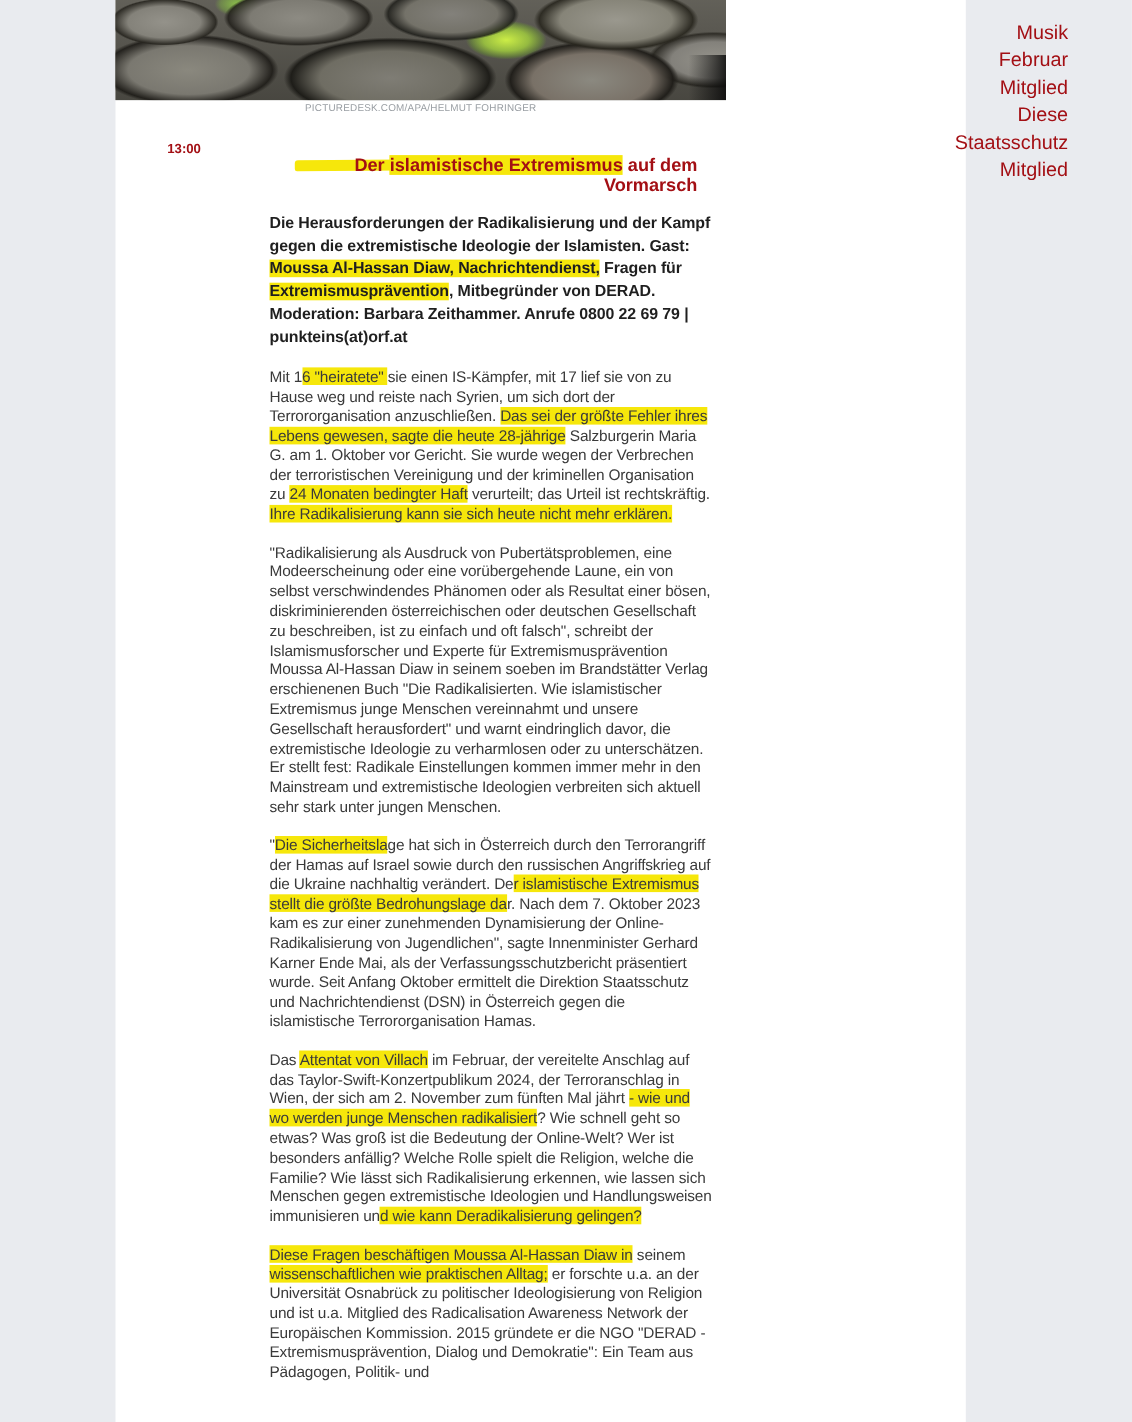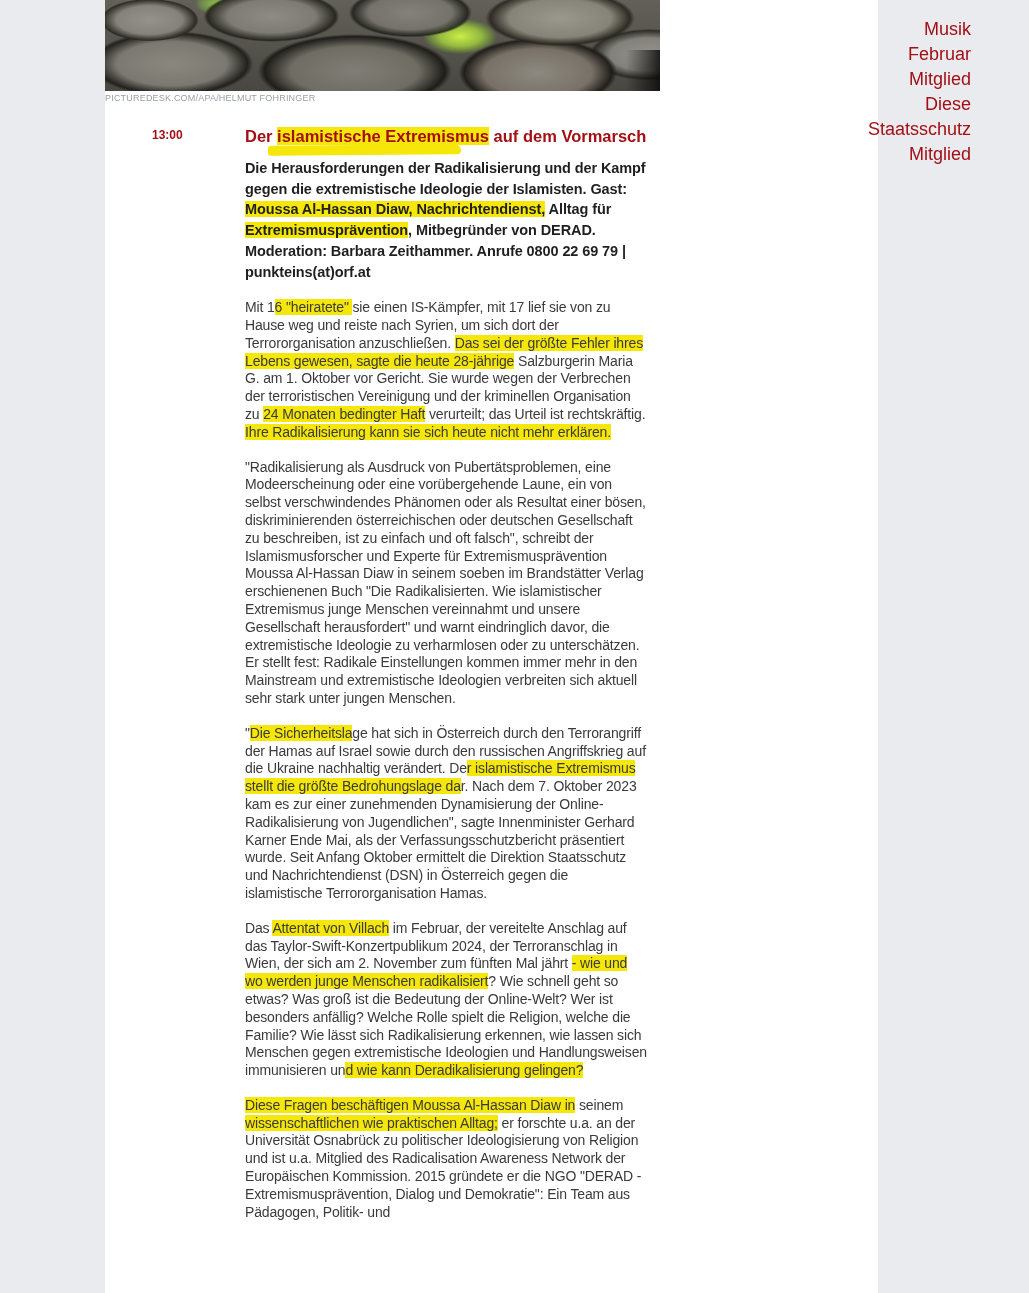--- a/index.html
+++ b/index.html
@@ -44,37 +44,38 @@
       radial-gradient(ellipse 10px 6px at 93% 48%, rgba(220,170,60,.95) 0%, rgba(220,170,60,0) 75%),
       radial-gradient(ellipse 8px 10px at 89% 70%, rgba(120,60,80,.8) 0%, rgba(120,60,80,0) 75%),
       linear-gradient(to bottom, rgba(60,58,52,.25), rgba(25,24,20,.45));
   }
   .photo-dark-corner{
     position:absolute;right:0;top:55%;width:34px;height:45%;
     background:linear-gradient(to right, rgba(10,10,10,0), rgba(10,10,10,.85));
   }
   .photo-credit{
     position:absolute;left:0;top:93px;width:555px;
-    text-align:left;
+    text-align:center;
     font-size:9px;letter-spacing:.2px;
     color:var(--credit-gray);
   }
   
   .time{
     position:absolute;left:47px;top:128px;
     font-size:12px;font-weight:bold;
     color:var(--accent-red);
   }
   .article{
     position:absolute;left:140px;top:127px;width:403px;
   }
   .title{
-    margin:0;position:relative;z-index:1;
+    margin:14px;position:relative;z-index:1;
     font-size:16.5px;font-weight:bold;line-height:19px;
     color:var(--accent-red);
+    text-align:right;
   }
   .title .hl{background:var(--highlight);}
   .title-swoosh{
     position:absolute;left:23px;top:18px;width:193px;height:10px;
     background:var(--highlight);
     border-radius:3px 6px 4px 2px;
     transform:rotate(-.4deg);
   }
   .lead{
     margin:12px 0 0 0;
@@ -110,21 +111,21 @@
   <div class="photo">
     <div class="photo-dark-corner"></div>
   </div>
   <div class="photo-credit">PICTUREDESK.COM/APA/HELMUT FOHRINGER</div>
 
   <div class="time">13:00</div>
 
   <div class="article">
     <h2 class="title"><span>Der </span><span class="hl">islamistische Extremismus</span><span> auf dem Vormarsch</span></h2>
     <div class="title-swoosh"></div>
-    <p class="lead"><span>Die Herausforderungen der Radikalisierung und der Kampf gegen die extremistische Ideologie der Islamisten. Gast: </span><span class="hl">Moussa Al-Hassan Diaw, Nachrichtendienst,</span><span> Alltag für </span><span class="hl">Extremismusprävention</span><span>, Mitbegründer von DERAD. Moderation: Barbara Zeithammer. Anrufe 0800 22 69 79 | punkteins(at)orf.at</span></p>
+    <p class="lead"><span>Die Herausforderungen der Radikalisierung und der Kampf gegen die extremistische Ideologie der Islamisten. Gast: </span><span class="hl">Moussa Al-Hassan Diaw, Nachrichtendienst,</span><span> Fragen für </span><span class="hl">Extremismusprävention</span><span>, Mitbegründer von DERAD. Moderation: Barbara Zeithammer. Anrufe 0800 22 69 79 | punkteins(at)orf.at</span></p>
     <p class="para"><span>Mit 1</span><span class="hl">6 "heiratete" </span><span>sie einen IS-Kämpfer, mit 17 lief sie von zu Hause weg und reiste nach Syrien, um sich dort der Terrororganisation anzuschließen. </span><span class="hl">Das sei der größte Fehler ihres Lebens gewesen, sagte die heute 28-jährige</span><span> Salzburgerin Maria G. am 1. Oktober vor Gericht. Sie wurde wegen der Verbrechen der terroristischen Vereinigung und der kriminellen Organisation zu </span><span class="hl">24 Monaten bedingter Haft</span><span> verurteilt; das Urteil ist rechtskräftig. </span><span class="hl">Ihre Radikalisierung kann sie sich heute nicht mehr erklären.</span></p>
     <p class="para"><span>"Radikalisierung als Ausdruck von Pubertätsproblemen, eine Modeerscheinung oder eine vorübergehende Laune, ein von selbst verschwindendes Phänomen oder als Resultat einer bösen, diskriminierenden österreichischen oder deutschen Gesellschaft zu beschreiben, ist zu einfach und oft falsch", schreibt der Islamismusforscher und Experte für Extremismusprävention Moussa Al-Hassan Diaw in seinem soeben im Brandstätter Verlag erschienenen Buch "Die Radikalisierten. Wie islamistischer Extremismus junge Menschen vereinnahmt und unsere Gesellschaft herausfordert" und warnt eindringlich davor, die extremistische Ideologie zu verharmlosen oder zu unterschätzen. Er stellt fest: Radikale Einstellungen kommen immer mehr in den Mainstream und extremistische Ideologien verbreiten sich aktuell sehr stark unter jungen Menschen.</span></p>
     <p class="para"><span>"</span><span class="hl">Die Sicherheitsla</span><span>ge hat sich in Österreich durch den Terrorangriff der Hamas auf Israel sowie durch den russischen Angriffskrieg auf die Ukraine nachhaltig verändert. De</span><span class="hl">r islamistische Extremismus stellt die größte Bedrohungslage da</span><span>r. Nach dem 7. Oktober 2023 kam es zur einer zunehmenden Dynamisierung der Online-Radikalisierung von Jugendlichen", sagte Innenminister Gerhard Karner Ende Mai, als der Verfassungsschutzbericht präsentiert wurde. Seit Anfang Oktober ermittelt die Direktion Staatsschutz und Nachrichtendienst (DSN) in Österreich gegen die islamistische Terrororganisation Hamas.</span></p>
     <p class="para"><span>Das </span><span class="hl">Attentat von Villach</span><span> im Februar, der vereitelte Anschlag auf das Taylor-Swift-Konzertpublikum 2024, der Terroranschlag in Wien, der sich am 2. November zum fünften Mal jährt </span><span class="hl">- wie und wo werden junge Menschen radikalisiert</span><span>? Wie schnell geht so etwas? Was groß ist die Bedeutung der Online-Welt? Wer ist besonders anfällig? Welche Rolle spielt die Religion, welche die Familie? Wie lässt sich Radikalisierung erkennen, wie lassen sich Menschen gegen extremistische Ideologien und Handlungsweisen immunisieren un</span><span class="hl">d wie kann Deradikalisierung gelingen?</span></p>
     <p class="para"><span class="hl">Diese Fragen beschäftigen Moussa Al-Hassan Diaw in</span><span> seinem </span><span class="hl">wissenschaftlichen wie praktischen Alltag;</span><span> er forschte u.a. an der Universität Osnabrück zu politischer Ideologisierung von Religion und ist u.a. Mitglied des Radicalisation Awareness Network der Europäischen Kommission. 2015 gründete er die NGO "DERAD - Extremismusprävention, Dialog und Demokratie": Ein Team aus Pädagogen, Politik- und</span></p>
   </div>
 
   <nav class="sidebar">
     <a class="sidebar-item">Musik</a>
     <a class="sidebar-item">Februar</a>

